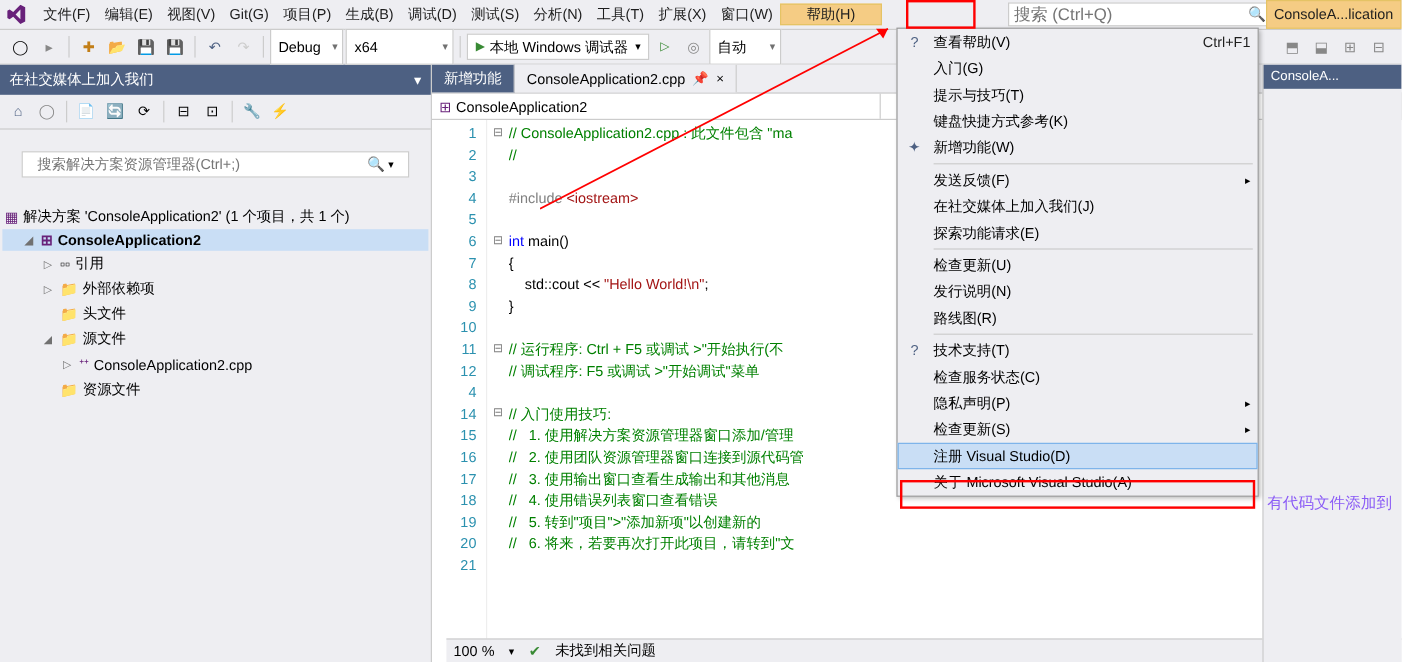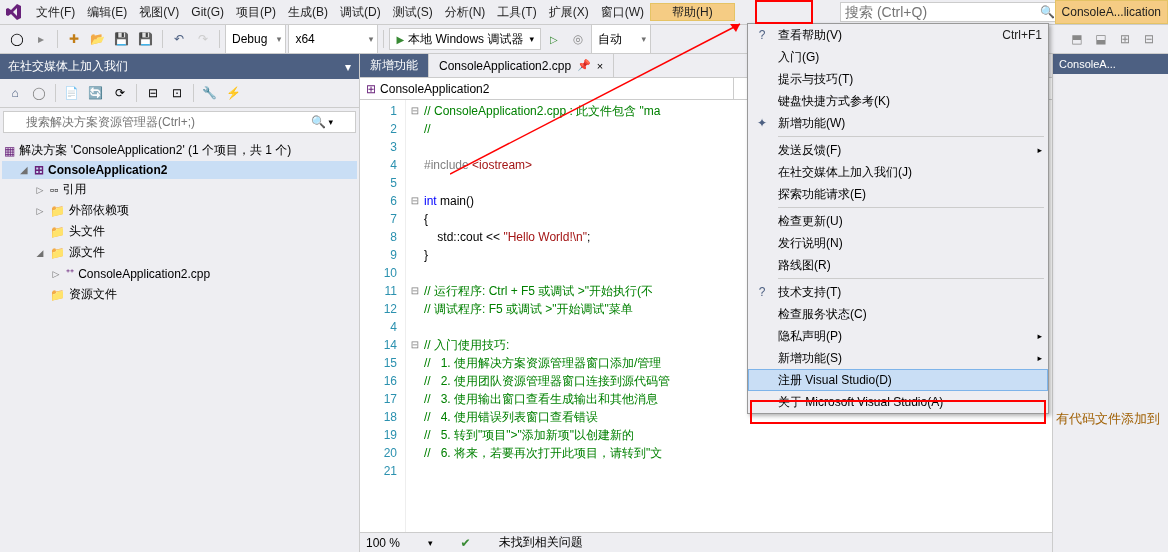--- a/index.html
+++ b/index.html
@@ -16,21 +16,21 @@
 .debug-btn{display:flex;align-items:center;gap:4px;height:22px;padding:0 6px;border:1px solid #ccc;background:#fff}
 .play-ico{color:#388a34;font-size:10px}
 .search-box{position:absolute;right:108px;top:2px;width:220px;height:20px;border:1px solid #ccc;background:#fff;display:flex;align-items:center;padding:0 4px}
 .search-box input{border:none;outline:none;flex:1;font-size:14px;color:#717171}
 .right-tab{position:absolute;right:0;top:0;height:24px;background:#f5cc84;border:1px solid #e5c365;padding:2px 6px;display:flex;align-items:center;color:#1e1e1e}
 .second-toolbar{position:absolute;right:0;top:24px;height:30px;display:flex;align-items:center;gap:2px;padding:0 8px}
 .main{display:flex;height:calc(100% - 54px)}
 .side{width:360px;background:#eeeef2;display:flex;flex-direction:column;border-right:1px solid #ccc}
 .side-title{background:#4d6082;color:#fff;padding:4px 8px;font-size:11px;display:flex;align-items:center;justify-content:space-between}
 .side-tb{display:flex;align-items:center;padding:3px 4px;gap:2px;border-bottom:1px solid #ccc}
-.side-search{margin:3px;padding:3px 22px;border:1px solid #ccc;background:#fff;display:flex;align-items:center}
+.side-search{margin:18px;padding:3px 12px;border:1px solid #ccc;background:#fff;display:flex;align-items:center}
 .side-search input{border:none;outline:none;flex:1;color:#717171}
 .tree{padding:4px 2px;flex:1;overflow:auto}
 .node{display:flex;align-items:center;padding:2px 2px;gap:4px;cursor:pointer}
 .node.sel{background:#c9def5}
 .node.bold{font-weight:bold}
 .arr{width:12px;text-align:center;color:#717171;font-size:9px}
 .ind1{padding-left:16px}.ind2{padding-left:32px}.ind3{padding-left:48px}
 .editor-area{flex:1;display:flex;flex-direction:column;background:#fff;min-width:0;position:relative}
 .file-tabs{display:flex;background:#eeeef2;height:24px;border-bottom:1px solid #ccc}
 .ftab{padding:3px 10px;border-right:1px solid #ccc;display:flex;align-items:center;gap:6px;background:#eeeef2;cursor:pointer}
@@ -40,33 +40,33 @@
 .nav-combo{flex:1;border-right:1px solid #ccc;padding:2px 6px;display:flex;align-items:center;gap:4px}
 .nav-combo.sm{flex:0 0 60px}
 .code-wrap{flex:1;display:flex;overflow:hidden;font-family:Consolas,monospace;font-size:13px;background:#fff;position:relative}
 .gutter{width:46px;text-align:right;padding:2px 8px 2px 2px;color:#2b91af;background:#fff;border-right:1px solid #eee}
 .gutter div{height:18px;line-height:18px}
 .fold-col{width:18px;padding-top:2px}
 .fold-col div{height:18px;line-height:18px;text-align:center;color:#808080;font-size:10px}
 .code{flex:1;padding:2px 0;white-space:pre;overflow:hidden}
 .code div{height:18px;line-height:18px}
 .c-comment{color:#008000}.c-kw{color:#0000ff}.c-str{color:#a31515}.c-pp{color:#808080}
-.status{position:absolute;bottom:0;left:0;right:0;height:20px;background:#eeeef2;border-top:1px solid #ccc;display:flex;align-items:center;padding:0 6px;gap:28px}
+.status{position:absolute;bottom:0;left:12px;right:0;height:20px;background:#eeeef2;border-top:1px solid #ccc;display:flex;align-items:center;padding:0 6px;gap:12px}
 .dropdown{position:absolute;top:23px;left:747px;width:302px;background:#eeeef2;border:1px solid #999;box-shadow:2px 2px 4px rgba(0,0,0,0.3);z-index:100}
 .dd-item{display:flex;align-items:center;height:22px;padding:0 6px 0 30px;position:relative;cursor:pointer}
 .dd-item.hl{background:#c9def5;border:1px solid #7eb4ea;padding:0 5px 0 29px}
 .dd-item .shortcut{margin-left:auto;color:#1e1e1e}
 .dd-item .sub{margin-left:auto;font-size:9px}
 .dd-sep{height:1px;background:#ccc;margin:2px 4px 2px 30px}
 .dd-ico{position:absolute;left:6px;width:16px;text-align:center}
 .annot-arrow{position:absolute;z-index:200;pointer-events:none}
 .annot-box{position:absolute;border:2px solid #ff0000;z-index:150;pointer-events:none}
 .right-strip{position:absolute;right:0;top:54px;bottom:0;width:116px;background:#eeeef2;border-left:1px solid #ccc}
 .right-strip-hd{background:#4d6082;color:#fff;padding:4px 6px;font-size:11px}
-.whisper{position:absolute;right:8px;top:410px;color:#a16207;font-size:13px;font-family:Liberation Serif, serif}
+.whisper{position:absolute;right:8px;top:410px;color:#8b5cf6;font-size:13px;font-family:Liberation Serif, serif}
 </style>
 </head>
 <body>
 
 <div class="menubar">
   <div class="vs-logo">
     <svg width="16" height="16" viewBox="0 0 16 16">
         <path fill="#68217a" d="M11 0l4 2v12l-4 2-6-6-3 2-2-1V5l2-1 3 2 6-6zm0 4L7 8l4 4V4z"></path>
       </svg>
   </div>
@@ -310,21 +310,21 @@
       <span>技术支持(T)</span>
     </div>
     <div class="dd-item">
       <span>检查服务状态(C)</span>
     </div>
     <div class="dd-item">
       <span>隐私声明(P)</span>
       <span class="sub">▸</span>
     </div>
     <div class="dd-item">
-      <span>新增功能(S)</span>
+      <span>检查更新(S)</span>
       <span class="sub">▸</span>
     </div>
     <div class="dd-item hl">
       <span>注册 Visual Studio(D)</span>
     </div>
     <div class="dd-item">
       <span>关于 Microsoft Visual Studio(A)</span>
     </div>
   </div>
 

